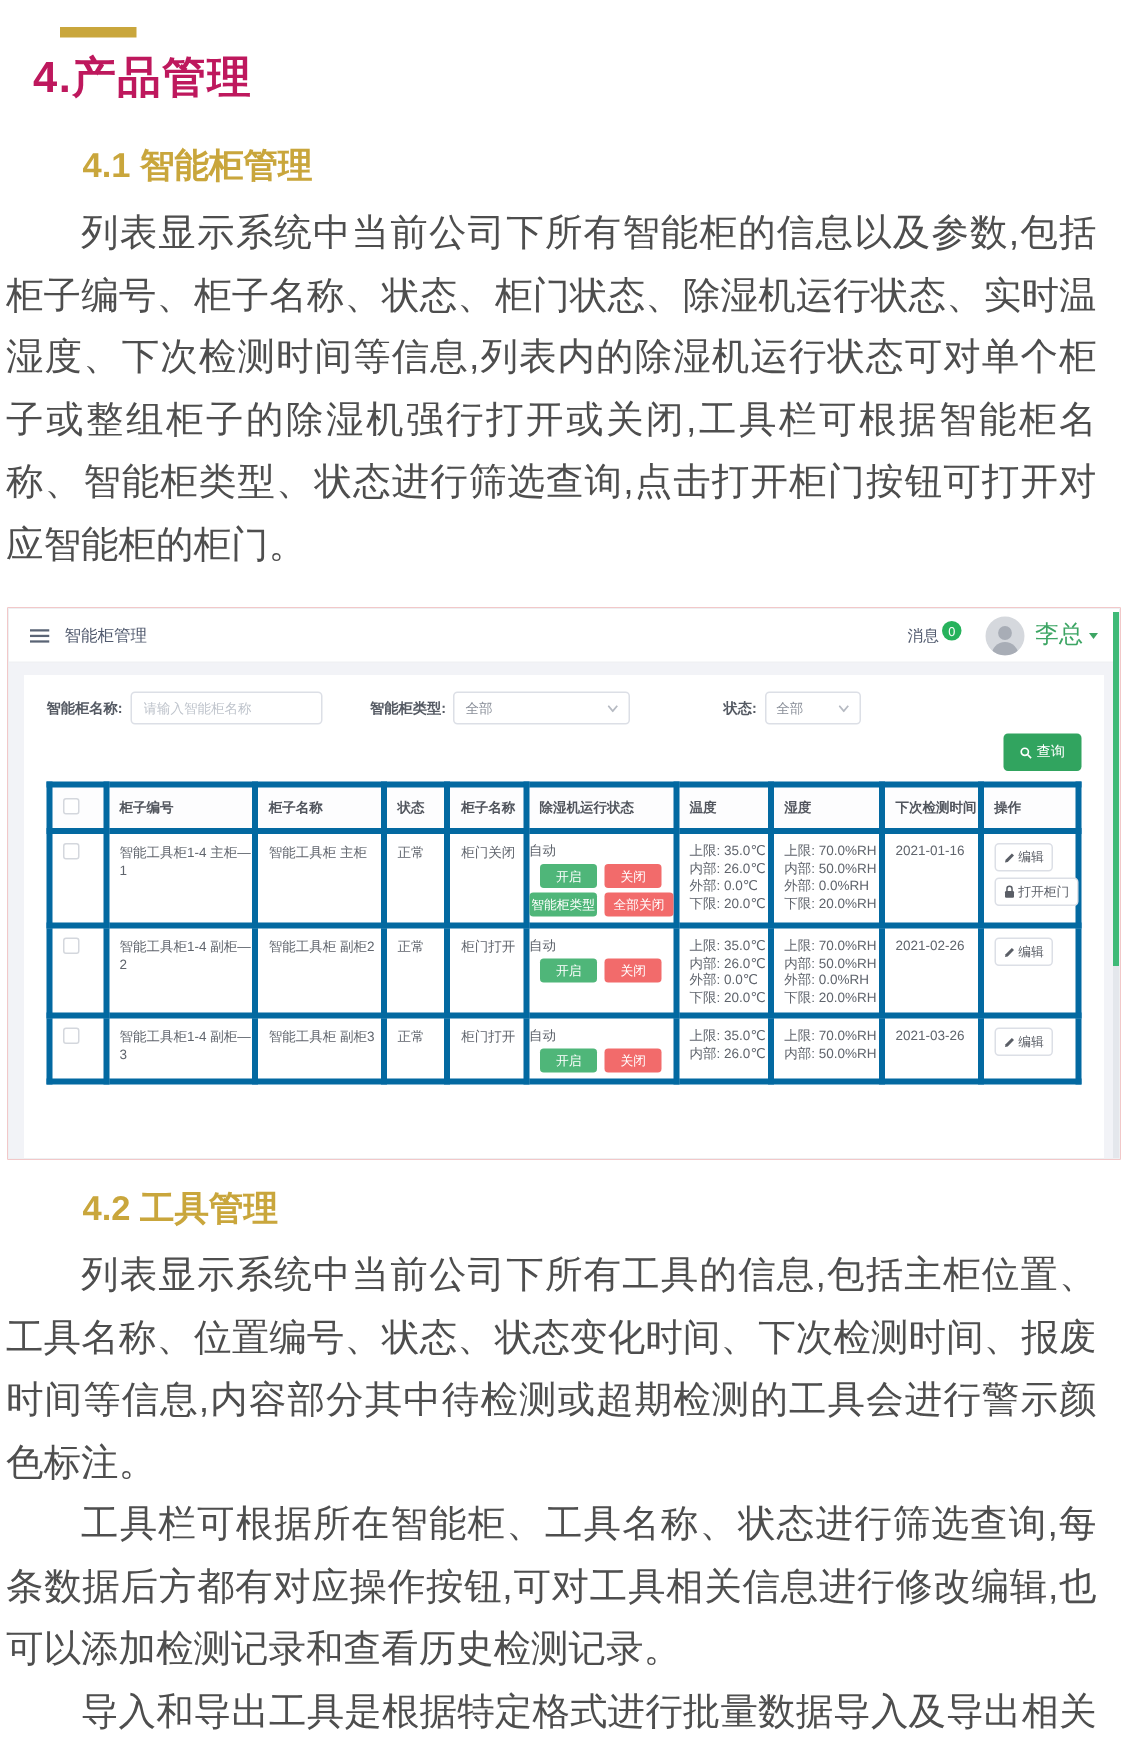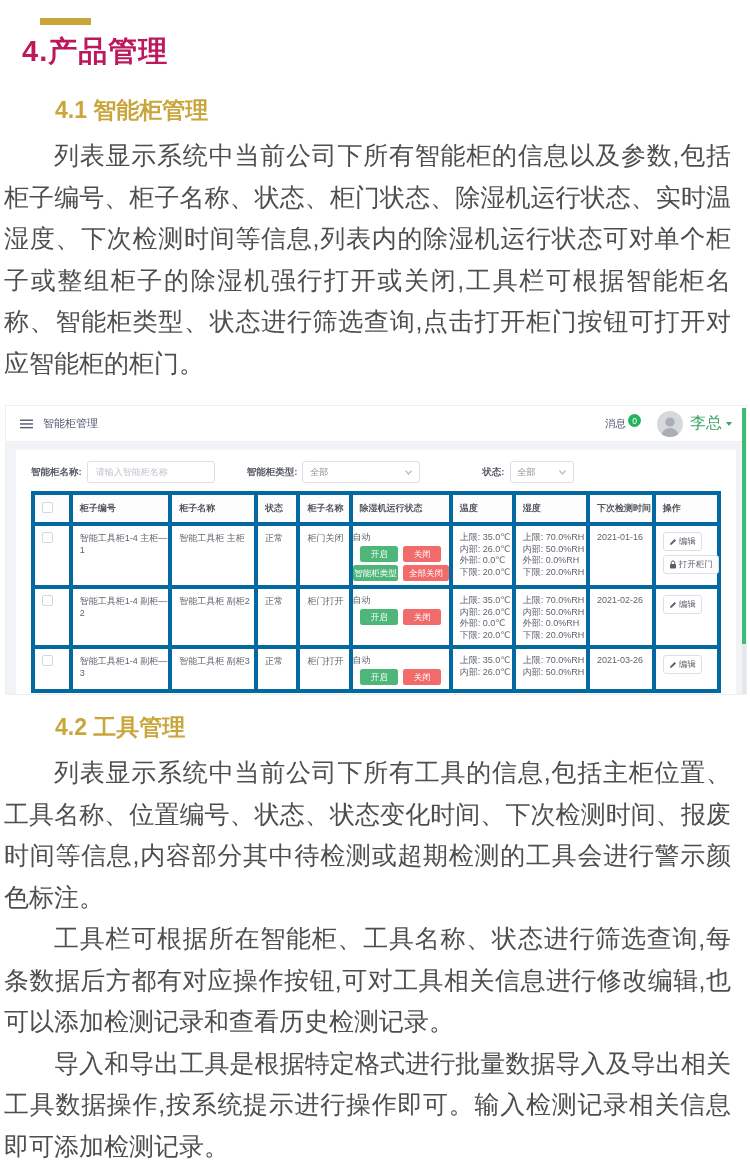--- a/index.html
+++ b/index.html
@@ -8,21 +8,21 @@
 
   
   .accent-bar { width:51px; height:7px; background:#C9A63C; margin:18px 0 0 40px; }
   .doc-title { margin:7px 0 0 22px; font-size:29px; font-weight:bold; color:#be185d; letter-spacing:1px; }
   .sec-heading { margin:23px 0 0 55px; font-size:23px; font-weight:600; color:#C9A63C; }
   .body-para { margin:9px 19px 0 4px; font-size:25px; line-height:41.5px; color:#4e4e4e;
     text-align:justify; text-indent:2em; }
   .body-para + .body-para { margin-top:0; }
 
   
-  .shot { position:relative; margin:21px 3px 0 5px; height:290px; background:#ef4444;
+  .shot { position:relative; margin:21px 3px 0 5px; height:368px; background:#ef4444;
     border:1px solid #eef0f2; overflow:hidden; font-size:9px; color:#5a5e66; }
   .navbar { height:36px; background:#fff; border-bottom:1px solid #f0f1f4;
     display:flex; align-items:center; padding:0 14px; }
   .nav-title { margin-left:10px; font-size:11px; color:#515a6e; }
   .nav-right { margin-left:auto; display:flex; align-items:center; }
   .msg-label { font-size:10.5px; color:#515a6e; }
   .msg-badge { display:inline-flex; align-items:center; justify-content:center;
     min-width:13px; height:13px; border-radius:7px; background:#27b25c; color:#fff;
     font-size:8.5px; margin:-6px 0 0 2px; }
   .avatar { width:26px; height:26px; border-radius:50%; background:#d5d8dd; margin-left:16px;
@@ -126,20 +126,29 @@
         </span>
         <span class="f-label gap2">状态:</span>
         <span class="f-select sel-status">
           <span>全部</span>
           <svg class="icon-svg" width="7" height="5" viewBox="0 0 7 5">
             <path d="M0.5 0.5 L3.5 4 L6.5 0.5" fill="none" stroke="#b6bac2" stroke-width="1.2"></path>
           </svg>
         </span>
       </div>
 
+      <div class="query-row">
+        <button class="btn-query">
+          <svg class="icon-svg" width="8" height="8" viewBox="0 0 8 8">
+            <circle cx="3.2" cy="3.2" r="2.4" fill="none" stroke="#ffffff" stroke-width="1.1"></circle>
+            <line x1="5" y1="5" x2="7.4" y2="7.4" stroke="#ffffff" stroke-width="1.1"></line>
+          </svg>
+          <span>查询</span>
+        </button>
+      </div>
 
       <table class="grid">
         <thead>
           <tr>
             <th class="col-check"><span class="checkbox"></span></th>
             <th class="col-id">柜子编号</th>
             <th class="col-name">柜子名称</th>
             <th class="col-status">状态</th>
             <th class="col-door">柜子名称</th>
             <th class="col-dehum">除湿机运行状态</th>

